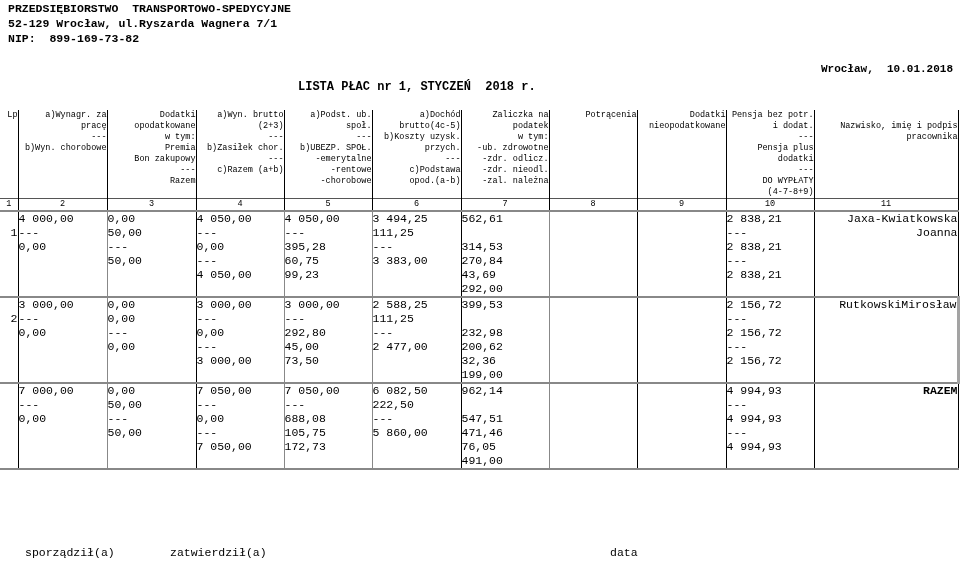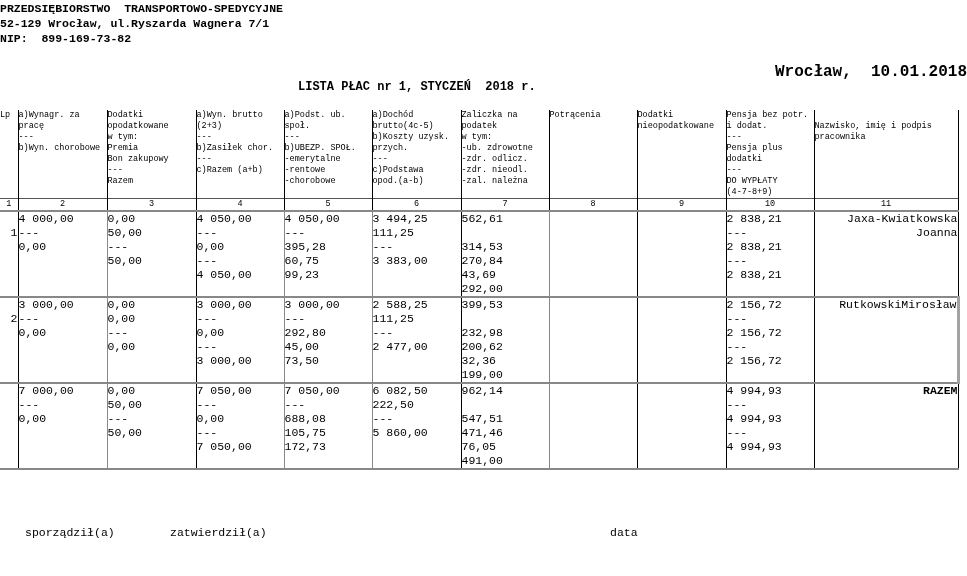--- a/index.html
+++ b/index.html
@@ -1,30 +1,30 @@
 <!DOCTYPE html>
 <html><head>
 <meta charset="utf-8">
 <style>
   html, body { margin:0; padding:0; background:#ffffff; }
   body { width:967px; height:576px; position:relative; overflow:hidden; color:#000; }
-  .company { position:absolute; left:0; top:1px; font-family:"Liberation Mono", monospace; font-weight:bold; font-size:11.5px; line-height:15px; white-space:pre; }
-  .place-date { position:absolute; right:0; top:63px; font-family:"Liberation Mono", monospace; font-weight:bold; font-size:16px; white-space:pre; }
+  .company { position:absolute; left:0; top:1px; font-family:"Liberation Mono", monospace; font-weight:bold; font-size:11.5px; line-height:15px; white-space:pre;padding-left:8px; }
+  .place-date { position:absolute; right:14px; top:63px; font-family:"Liberation Mono", monospace; font-weight:bold; font-size:11px; white-space:pre; }
   .title { position:absolute; left:298px; top:80px; font-family:"Liberation Mono", monospace; font-weight:bold; font-size:12px; white-space:pre; }
   table.payroll { position:absolute; left:0; top:110px; border-collapse:collapse; table-layout:fixed; width:958px; font-family:"Liberation Mono", monospace; }
   table.payroll td, table.payroll th { padding:0; vertical-align:top; overflow:hidden; }
-  .hdr th { font-weight:normal; font-size:8.5px; line-height:11px; text-align:left; height:87px; border-left:1px solid #000; border-right:1px solid #000; white-space:pre; }
+  .hdr th { font-weight:normal; font-size:8.5px; line-height:11px; text-align:right; height:87px; border-left:1px solid #000; border-right:1px solid #000; white-space:pre; }
   .hdr th.g { border-left-color:#888; }
   .num th { font-weight:normal; font-size:8.5px; line-height:11px; height:11px; text-align:center; border-top:1px solid #555; border-bottom:2px solid #888; border-left:1px solid #000; }
   .data td { font-size:11.5px; line-height:14px; height:84px; border-left:1px solid #000; border-bottom:2px solid #888; text-align:left; white-space:pre; }
   .data td.g { border-left-color:#888; }
   .data td.lp { text-align:right; padding-top:14px; height:70px; }
   .data td.name { text-align:right; }
   .data td.name.bold { font-weight:bold; }
-  .footer { position:absolute; top:526px; font-family:"Liberation Mono", monospace; font-size:11.5px; white-space:pre; }
+  .footer { position:absolute; top:546px; font-family:"Liberation Mono", monospace; font-size:11.5px; white-space:pre; }
 </style>
 </head>
 <body>
 
 <div class="company"><div>PRZEDSIĘBIORSTWO  TRANSPORTOWO-SPEDYCYJNE</div><div>52-129 Wrocław, ul.Ryszarda Wagnera 7/1</div><div>NIP:  899-169-73-82</div></div>
 
 <div class="place-date">Wrocław,  10.01.2018</div>
 <div class="title">LISTA PŁAC nr 1, STYCZEŃ  2018 r.</div>
 
 <table class="payroll">

